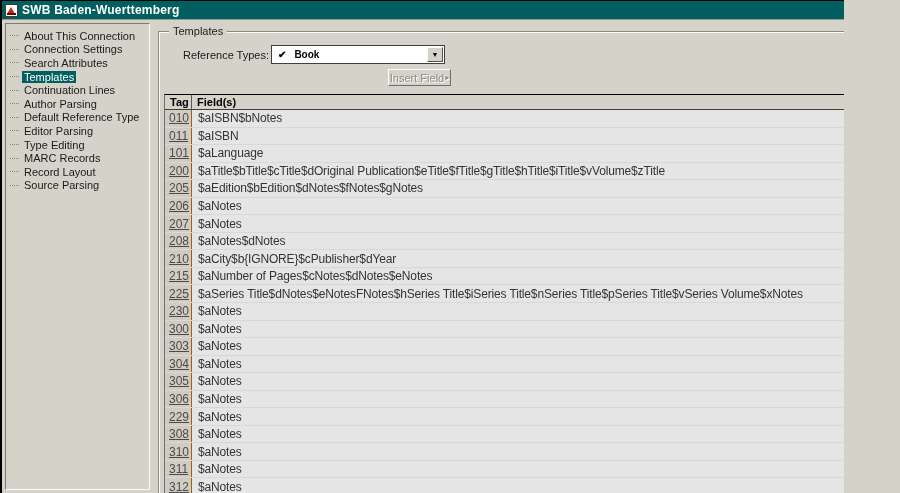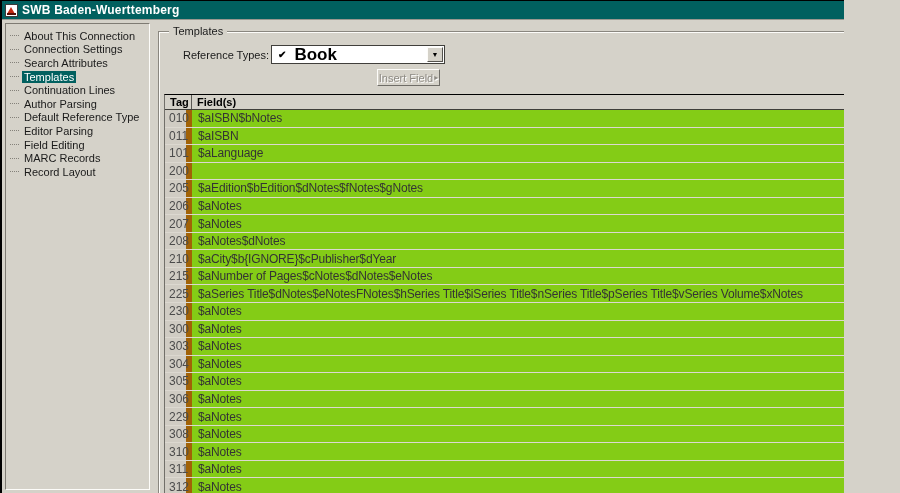--- a/index.html
+++ b/index.html
@@ -100,55 +100,55 @@
     width: 174px; height: 19px;
     background: #fff;
     border: 1px solid #403f3b;
     box-sizing: border-box;
     display: flex; align-items: center;
   }
   .combo-check {
     font-size: 10px; font-weight: bold; color: #000;
     margin: 0 8px 0 6px;
   }
-  .combo-value { font-size: 17px; font-weight: bold; color: #000; flex: 1; }
+  .combo-value { font-size: 10px; font-weight: bold; color: #000; flex: 1; }
   .combo-arrow-btn {
     width: 16px; height: 15px; margin-right: 1px;
     background: #d5d2c9;
     border-top: 1px solid #fdfcf9;
     border-left: 1px solid #fdfcf9;
     border-right: 1px solid #55534e;
     border-bottom: 1px solid #55534e;
     box-sizing: border-box;
     display: flex; align-items: center; justify-content: center;
     flex: none;
   }
   .combo-arrow-btn span { font-size: 7px; color: #000; line-height: 1; }
   .insert-btn {
-    position: absolute; left: 218px; top: 37px;
+    position: absolute; left: 229px; top: 37px;
     width: 63px; height: 17px;
     background: #d5d2c9;
     border-top: 1px solid #fdfcf9;
     border-left: 1px solid #fdfcf9;
     border-right: 1px solid #6f6d67;
     border-bottom: 1px solid #6f6d67;
     box-sizing: border-box;
     font-size: 11px; color: #8e8b84;
     text-shadow: 1px 1px 0 #ffffff;
     display: flex; align-items: center; justify-content: center;
     white-space: nowrap;
   }
   .insert-btn .mini-arrow { font-size: 8px; margin-left: 1px; }
   
   .ftable {
     position: absolute; left: 162px; top: 93px; right: 0; bottom: 0;
     border-top: 1px solid #000;
     border-left: 1px solid #716f69;
     overflow: hidden;
-    background: #84cc16;
+    background: #e5e5e5;
   }
   .thead {
     display: flex; height: 14px;
     background: #d5d2c9;
     border-bottom: 1px solid #403f3b;
     font-size: 11px; font-weight: bold; color: #000;
     align-items: center;
   }
   .th-tag {
     width: 27px; flex: none; padding-left: 5px;
@@ -162,22 +162,23 @@
     align-items: center;
     border-bottom: 1px solid #dcd8d0;
     box-sizing: border-box;
     white-space: nowrap;
   }
   .td-tag {
     width: 27px; flex: none; padding-left: 4px;
     height: 100%; display: flex; align-items: center;
     font-size: 12px; color: #4b4b4b;
     background: #d0ccc3;
-    border-right: 6px solid #a16207;
-    box-sizing: border-box;
+    border-right: 1px solid #a16207;
+    box-sizing: border-box;
+    text-decoration: underline;
   }
   .td-fields {
     padding-left: 6px;
     font-size: 12px; color: #343434;
     letter-spacing: -0.15px;
   }
 </style>
 </head>
 <body>
 
@@ -219,29 +220,33 @@
       <div class="tree-item">
         <span class="tree-dash"></span>
         <span class="tree-label">Default Reference Type</span>
       </div>
       <div class="tree-item">
         <span class="tree-dash"></span>
         <span class="tree-label">Editor Parsing</span>
       </div>
       <div class="tree-item">
         <span class="tree-dash"></span>
-        <span class="tree-label">Field Editing</span>
+        <span class="tree-label">Type Editing</span>
       </div>
       <div class="tree-item">
         <span class="tree-dash"></span>
         <span class="tree-label">MARC Records</span>
       </div>
       <div class="tree-item">
         <span class="tree-dash"></span>
         <span class="tree-label">Record Layout</span>
+      </div>
+      <div class="tree-item">
+        <span class="tree-dash"></span>
+        <span class="tree-label">Source Parsing</span>
       </div>
     </div>
 
   <div class="groupbox">
     <span class="group-label">Templates</span>
 
     <span class="ref-label">Reference Types:</span>
 
     <div class="combo">
       <span class="combo-check">✔</span>
@@ -270,20 +275,21 @@
         <div class="trow">
           <div class="td-tag">011</div>
           <div class="td-fields">$aISBN</div>
         </div>
         <div class="trow">
           <div class="td-tag">101</div>
           <div class="td-fields">$aLanguage</div>
         </div>
         <div class="trow">
           <div class="td-tag">200</div>
+          <div class="td-fields">$aTitle$bTitle$cTitle$dOriginal Publication$eTitle$fTitle$gTitle$hTitle$iTitle$vVolume$zTitle</div>
         </div>
         <div class="trow">
           <div class="td-tag">205</div>
           <div class="td-fields">$aEdition$bEdition$dNotes$fNotes$gNotes</div>
         </div>
         <div class="trow">
           <div class="td-tag">206</div>
           <div class="td-fields">$aNotes</div>
         </div>
         <div class="trow">

